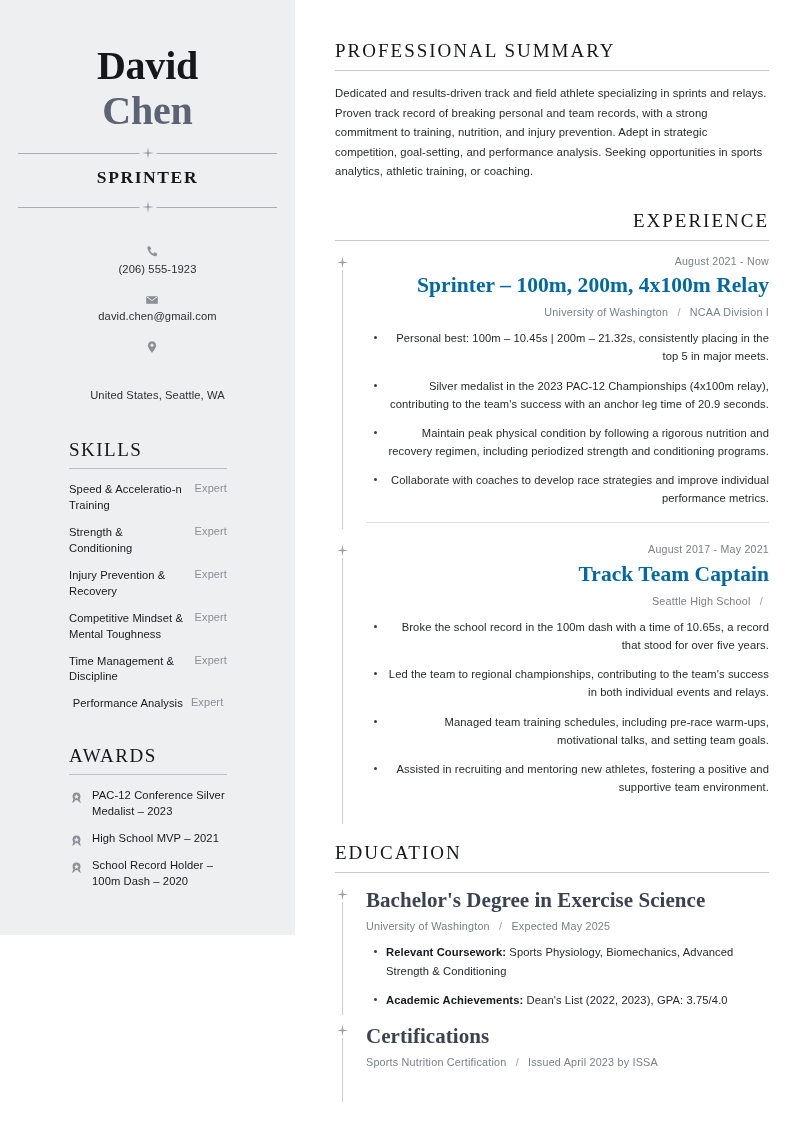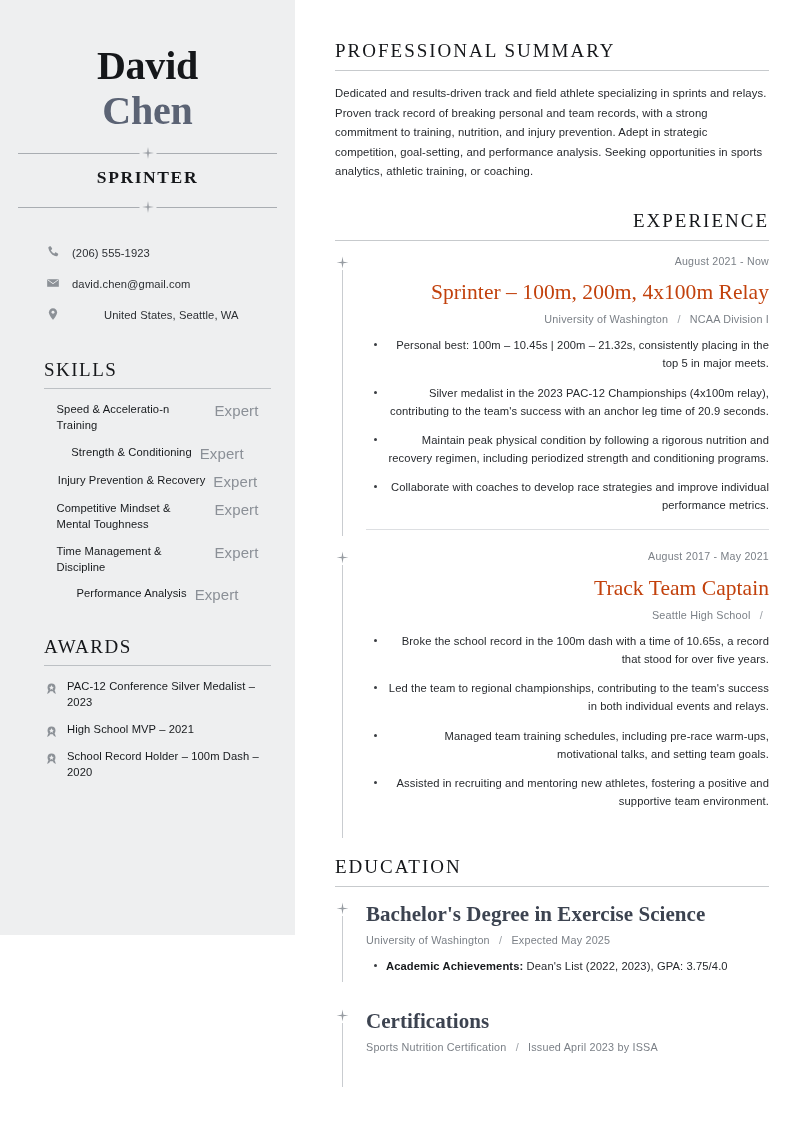--- a/index.html
+++ b/index.html
@@ -82,22 +82,23 @@
     margin-top: 13px;
   }
 
   
   .contact {
     margin: 36px 0 0 0;
     padding: 0 24px 0 44px;
   }
   .contact-row {
     display: flex;
-    align-items: flex-end;
+    align-items: center;
     margin-bottom: 14px;
+    flex-direction: column;
   }
   .contact-row:last-child { margin-bottom: 0; gap: 32px; }
   .contact-ico {
     width: 17px;
     min-width: 17px;
     height: 17px;
     margin-right: 11px;
     display: flex;
     align-items: center;
     justify-content: center;
@@ -105,21 +106,21 @@
   .contact-ico svg { display: block; }
   .contact-txt {
     font-size: 11.2px;
     color: #2c2f33;
     line-height: 1.35;
     letter-spacing: 0.1px;
     padding-top: 1px;
   }
 
   
-  .side-section { padding: 0 24px 0 44px; }
+  .side-section { padding: 0 68px 0 44px; margin-left: 25px; }
   .side-h {
     font-family: "Liberation Serif", serif;
     font-size: 19px;
     color: #15171a;
     letter-spacing: 1.5px;
     font-weight: normal;
     margin: 0;
     padding: 0;
   }
   .side-h-rule {
@@ -136,21 +137,21 @@
     margin-bottom: 11px;
   }
   .skill-name {
     font-size: 11.2px;
     color: #16191c;
     line-height: 1.42;
     letter-spacing: 0.1px;
     max-width: 150px;
   }
   .skill-level {
-    font-size: 15px;
+    font-size: 11px;
     color: #8b9097;
     letter-spacing: 0.1px;
     white-space: nowrap;
     padding-left: 8px;
     padding-top: 0px;
   }
 
   .award-row {
     display: flex;
     align-items: flex-start;
@@ -235,25 +236,25 @@
   }
   .tl-date {
     font-size: 10.6px;
     color: #7b8087;
     letter-spacing: 0.25px;
     line-height: 1.2;
   }
   .tl-title {
     font-family: "Liberation Serif", serif;
     font-size: 21.5px;
-    font-weight: normal;
-    color: #c2410c;
+    font-weight: bold;
+    color: #0369a1;
     letter-spacing: 0.05px;
     line-height: 1.3;
-    margin-top: 12px;
+    margin-top: 5px;
   }
   .tl-sub {
     font-size: 10.8px;
     color: #7b8087;
     letter-spacing: 0.2px;
     margin-top: 6px;
   }
   .tl-sub .sep { padding: 0 6px; color: #9ca1a7; }
 
   ul.bullets {
@@ -524,25 +525,26 @@
           </span>
           <span class="tl-line"></span>
 
           <div class="edu-title">Bachelor's Degree in Exercise Science</div>
           <div class="tl-sub">
             <span>University of Washington</span>
             <span class="sep">/</span>
             <span>Expected May 2025</span>
           </div>
           <ul class="bullets">
+            <li><b>Relevant Coursework:</b><span> Sports Physiology, Biomechanics, Advanced Strength &amp; Conditioning</span></li>
             <li><b>Academic Achievements:</b><span> Dean's List (2022, 2023), GPA: 3.75/4.0</span></li>
           </ul>
         </div>
 
-        <div class="tl-item" style="margin-top:26px; padding-bottom:34px;">
+        <div class="tl-item" style="margin-top:8px; padding-bottom:34px;">
           <span class="tl-star">
             <svg width="13" height="13" viewBox="0 0 24 24">
                 <path d="M12 1 L13.6 10.4 L23 12 L13.6 13.6 L12 23 L10.4 13.6 L1 12 L10.4 10.4 Z" fill="#989da3"></path>
               </svg>
           </span>
           <span class="tl-line"></span>
 
           <div class="cert-title">Certifications</div>
           <div class="tl-sub">
             <span>Sports Nutrition Certification</span>

